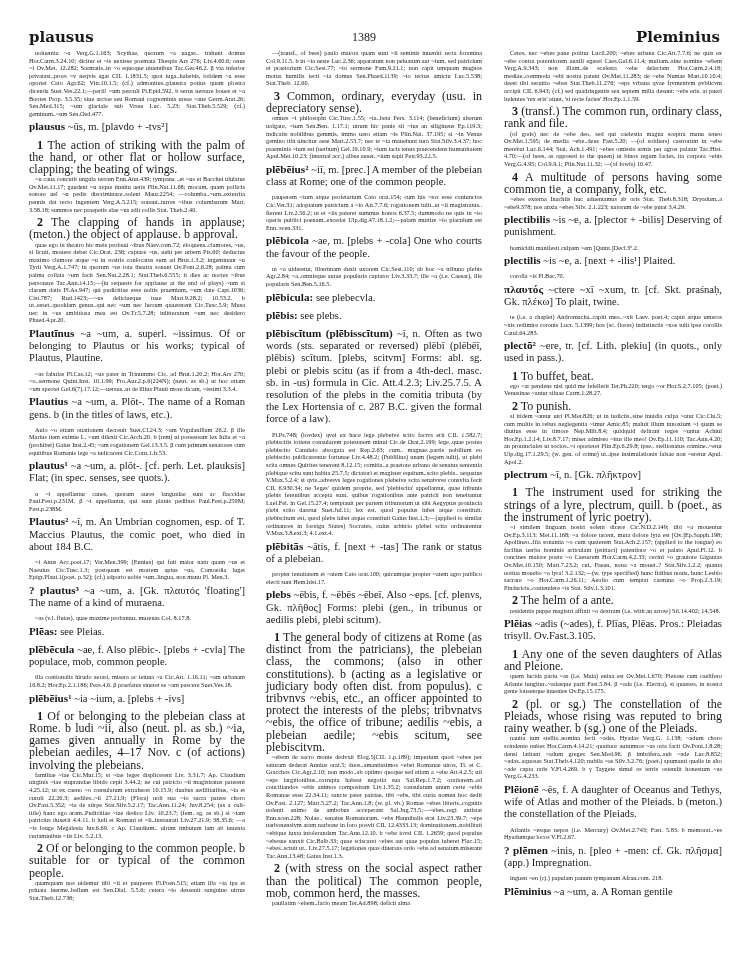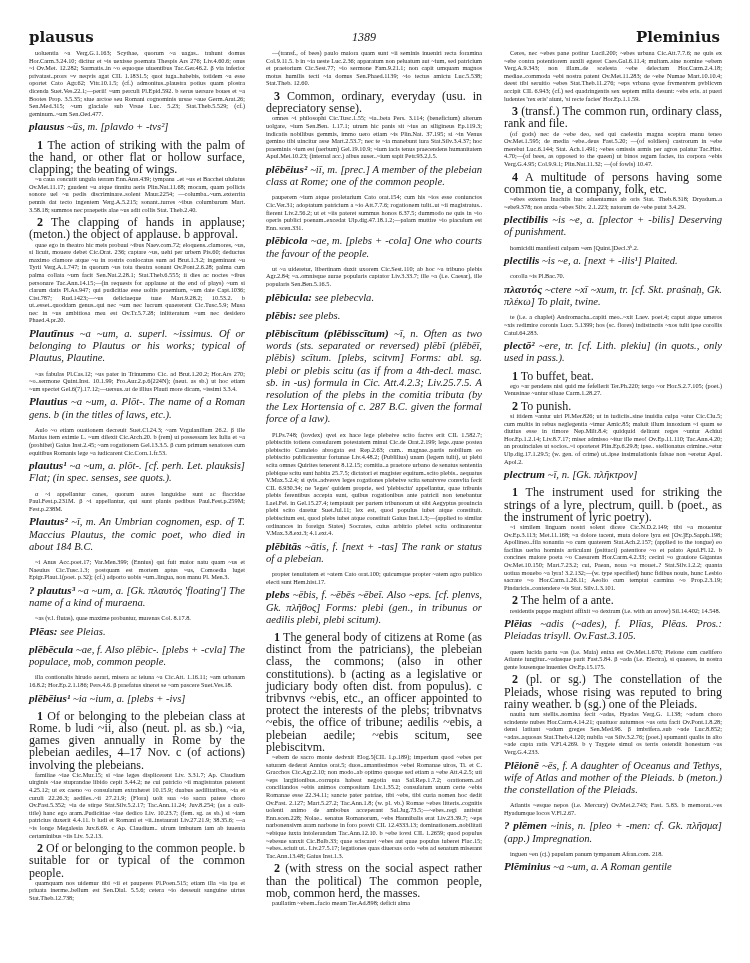--- a/index.html
+++ b/index.html
@@ -1,25 +1,25 @@
 <!DOCTYPE html>
 <html><head>
 <meta charset="utf-8">
 <style>
   html,body{margin:0;padding:0;background:#ffffff;}
   body{width:750px;height:963px;overflow:hidden;position:relative;font-family:"DejaVu Serif","Liberation Serif",serif;color:#1a1a1a;}
   .hdr{position:absolute;top:28px;left:0;width:750px;height:20px;}
   .hdr .guide-l{position:absolute;left:29px;top:0;font-weight:bold;font-size:15px;font-family:"DejaVu Serif",serif;}
-  .hdr .pagenum{position:absolute;left:352px;top:2px;font-size:12px;font-family:"Liberation Serif",serif;font-style:italic;}
+  .hdr .pagenum{position:absolute;left:352px;top:2px;font-size:12px;font-family:"Liberation Serif",serif;}
   .hdr .guide-r{position:absolute;right:30px;top:0;font-weight:bold;font-size:15px;font-family:"DejaVu Serif",serif;text-align:center;}
   .col{position:absolute;top:49px;width:216px;font-family:"Liberation Serif",serif;}
   .col1{left:29px;}
   .col2{left:266px;}
   .col3{left:504px;width:218px;}
-  .entry{margin:0 0 5px 0;font-style:italic;}
+  .entry{margin:0 0 5px 0;}
   .hw{font-size:10.6px;line-height:12.2px;text-align:justify;}
   .hw b.lemma{font-weight:bold;font-size:11.2px;}
   .sense{font-size:12px;line-height:12.2px;text-align:justify;text-indent:8px;}
   .sense .num{font-weight:bold;}
   .quot{font-size:6.3px;line-height:7.6px;text-align:justify;text-indent:6px;color:#222;margin-bottom:3px;}
 </style>
 </head>
 <body>
 
 <div class="hdr">
@@ -90,20 +90,21 @@
     <div class="sense"><span class="num">1</span><span> To buffet, beat.</span></div>
     <div class="quot">ego ~ar pendens nisi quid me fefellerit Ter.Ph.220; tergo ~or Hor.S.2.7.105; (poet.) Venusinae ~antur siluae Carm.1.28.27.</div>
     <div class="sense"><span class="num">2</span><span> To punish.</span></div>
     <div class="quot">si itidem ~antur uiri Pl.Mer.826; ut in iudiciis..sine inuidia culpa ~atur Cic.Clu.5; cum multis in rebus neglegentia ~imur Amic.85; maluit illum innoxium ~i quam se diutius esse in timore Nep.Milt.8.4; quidquid delirant reges ~untur Achiui Hor.Ep.1.2.14; Liv.8.7.17; miser admisso ~itur ille meo! Ov.Ep.11.110; Tac.Ann.4.20; an prouinciales ut socios..~i oporteret Plin.Ep.6.29.8; ipse.. stellionatus crimine..~etur Ulp.dig.17.1.29.5; (w. gen. of crime) ut..ipse insimulationis falsae non ~eretur Apul. Apol.2.</div>
     <div class="hw entry"><b class="lemma">plectrum</b><span> ~ī, n. [Gk. πλῆκτρον]</span></div>
     <div class="sense"><span class="num">1</span><span> The instrument used for striking the strings of a lyre, plectrum, quill. b (poet., as the instrument of lyric poetry).</span></div>
     <div class="quot">~i similem linguam nostri solent dicere Cic.N.D.2.149; tibi ~a mouentur Ov.Ep.3.113; Met.11.168; ~a dolore tacent, muta dolore lyra est [Ov.]Ep.Sapph.198; Apollineo..fila sonantia ~o cum quaterem Stat.Ach.2.157; (applied to the tongue) eo facilius uerba hominis articulant (psittaci) patentiore ~o et palato Apul.Fl.12. b concines maiore poeta ~o Caesarem Hor.Carm.4.2.33; cecini ~o grauiore Gigantas Ov.Met.10.150; Mart.7.23.2; cui, Paean, noua ~a mouet..? Stat.Silv.1.2.2; quanta uotiua mouebo ~a lyra! 3.2.132;—(w. type specified) hunc fidibus nouis, hunc Lesbio sacrare ~o Hor.Carm.1.26.11; Aeolio cum temptat carmina ~o Prop.2.3.19; Pindaricis..contendere ~is Stat. Silv.1.3.101.</div>
     <div class="sense"><span class="num">2</span><span> The helm of a ante.</span></div>
     <div class="quot">residentis puppe magistri affixit ~o dextram (i.e. with an arrow) Sil.14.402; 14.548.</div>
     <div class="hw entry"><b class="lemma">Plēias</b><span> ~adis (~ades), f. Plīas, Plēas. Pros.: Pleiadas trisyll. Ov.Fast.3.105.</span></div>
+    <div class="sense"><span class="num">1</span><span> Any one of the seven daughters of Atlas and Pleione.</span></div>
     <div class="quot">quem lucida partu ~as (i.e. Maia) enixa est Ov.Met.1.670; Pleione cum caelifero Atlante iungitur..~adasque parit Fast.5.84. β ~ada (i.e. Electra), si quaeres, in nostra gente lousenque inuenies Ov.Ep.15.175.</div>
     <div class="sense"><span class="num">2</span><span> (pl. or sg.) The constellation of the Pleiads, whose rising was reputed to bring rainy weather. b (sg.) one of the Pleiads.</span></div>
     <div class="quot">nauita tum stellis..nomina fecit ~adas, Hyadas Verg.G. 1.138; ~adum choro scindente nubes Hor.Carm.4.14.21; quattuor autumnos ~as orta facit Ov.Pont.1.8.28; densi latitant ~adum greges Sen.Med.96. β imbrifera..sub ~ade Luc.8.852; ~adas..aquosas Stat.Theb.4.120; nubila ~as Silv.3.2.76; (poet.) spumanti qualis in alto ~ade capta ratis V.Fl.4.269. b γ Taygete simul os terris ostendit honestum ~as Verg.G.4.233.</div>
     <div class="hw entry"><b class="lemma">Plēionē</b><span> ~ēs, f. A daughter of Oceanus and Tethys, wife of Atlas and mother of the Pleiads. b (meton.) the constellation of the Pleiads.</span></div>
     <div class="quot">Atlantis ~esque nepos (i.e. Mercury) Ov.Met.2.743; Fast. 5.83. b memorat..~es Hyadumque locos V.Fl.2.67.</div>
     <div class="hw entry"><b class="lemma">? plēmen</b><span> ~inis, n. [pleo + -men: cf. Gk. πλῆσμα] (app.) Impregnation.</span></div>
     <div class="quot">inguen ~en (cj.) papulam panum tympanum Afran.com. 218.</div>
     <div class="hw entry"><b class="lemma">Plēminius</b><span> ~a ~um, a. A Roman gentile</span></div>
   </div>
 

